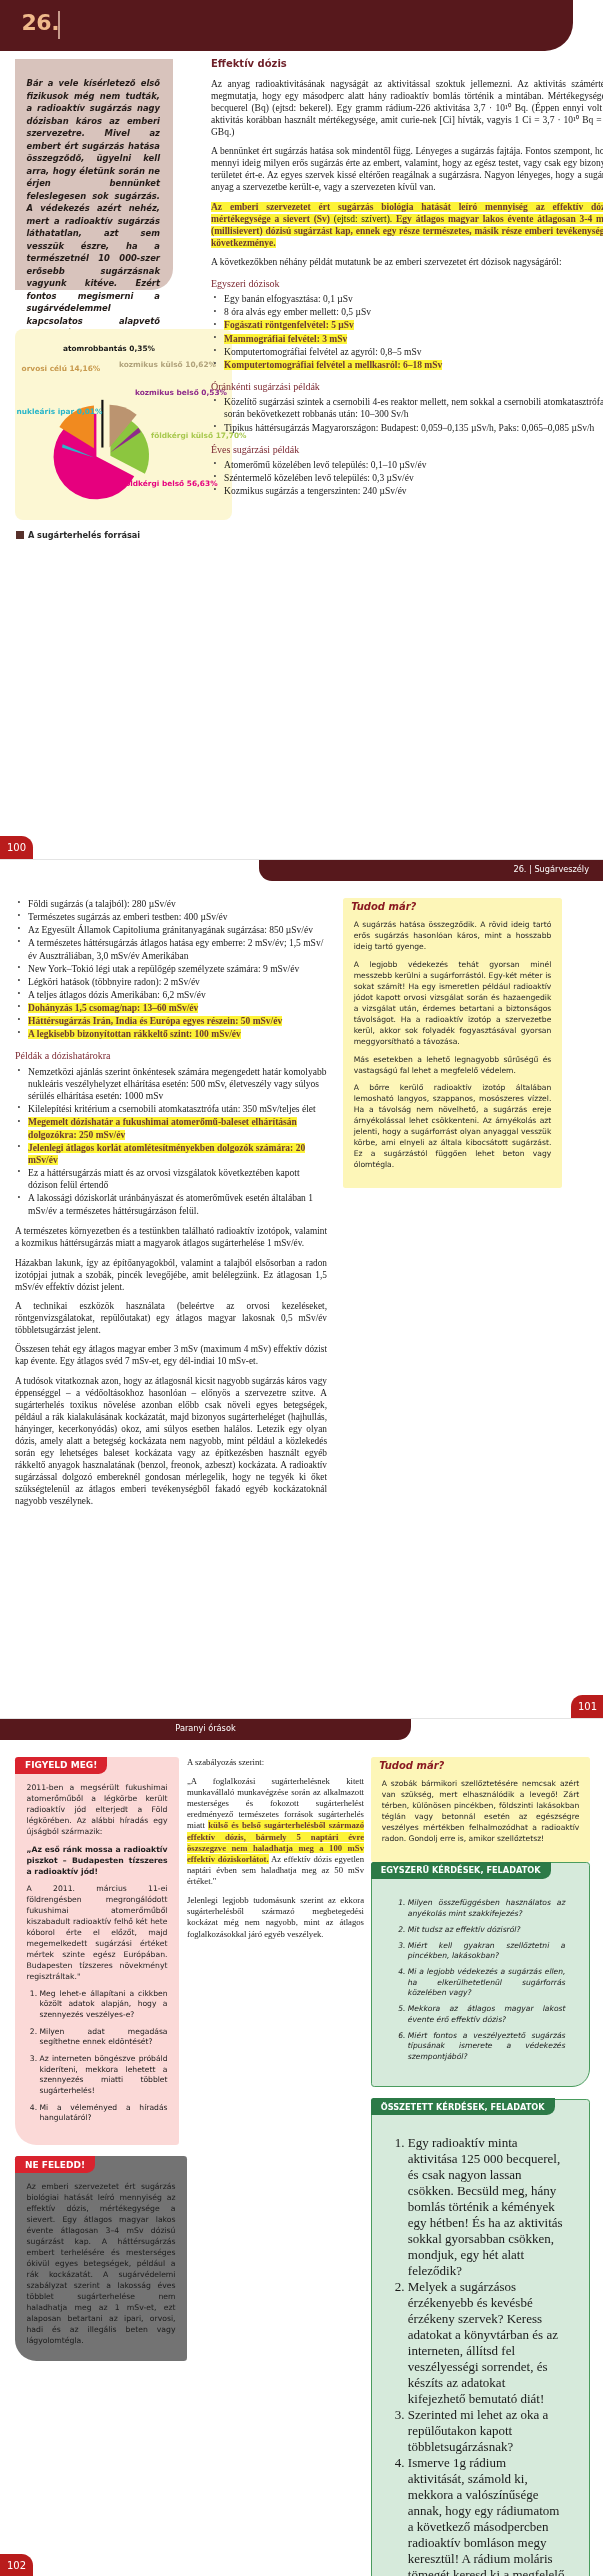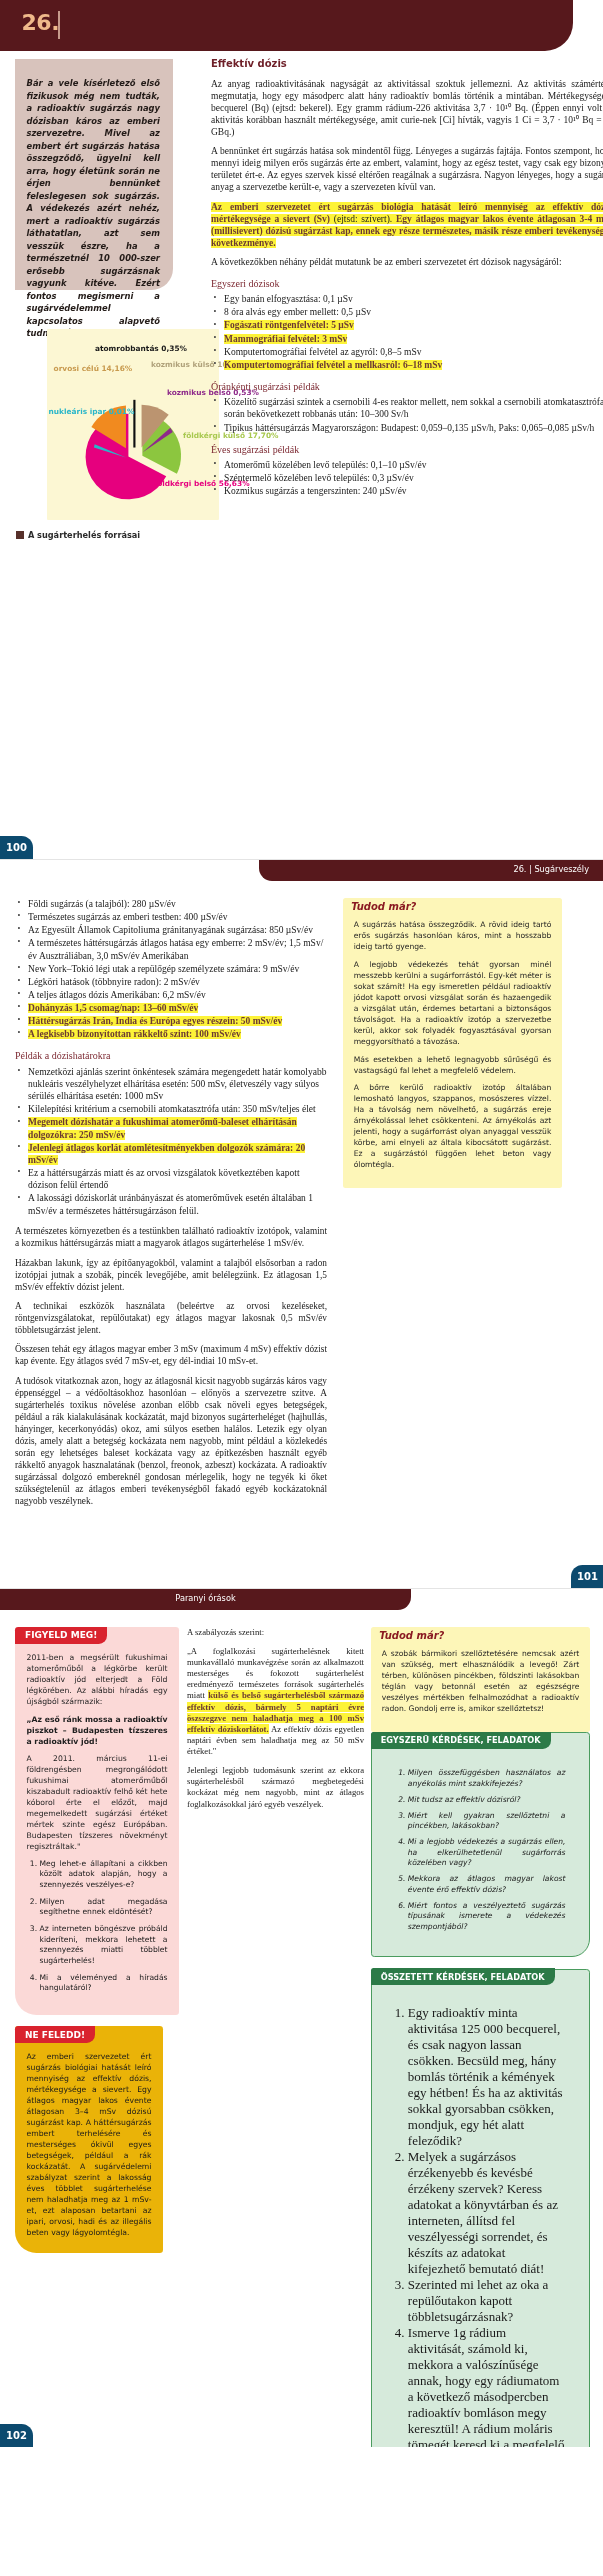--- a/index.html
+++ b/index.html
@@ -46,24 +46,23 @@
   }
   .intro-box p {
     margin:0;
     font-family:"DejaVu Sans", sans-serif;
     font-style:italic; font-weight:bold;
     font-size:8.4px; line-height:12.5px;
     color:#231b18; text-align:justify;
   }
 
   .chart-box {
-    position:absolute; left:15px; top:329px; width:172px; height:191px;
+    position:absolute; left:15px; top:329px; width:217px; height:191px;
     background:#fcf7d3;
-    border-radius:1px;
-    margin-left:32px;
+    border-radius:8px;
   }
   .chart-caption {
     position:absolute; left:16.4px; top:530px;
     font-family:"DejaVu Sans", sans-serif;
     font-size:8.2px; color:#2b2b2b;font-weight:bold;
   }
   .chart-caption .sw {
     display:inline-block; width:7.4px; height:7.4px; background:#57302a;
     margin-right:4.1px; vertical-align:-0.8px;
   }
@@ -103,30 +102,30 @@
     margin:0 0 0.8px 0; padding-left:1.6px;
   }
   ul.dots li:before {
     content:"•"; position:absolute; left:-9px; top:-0.8px;
     color:#444; font-size:8.2px;
   }
 
   .pg-num {
     position:absolute;
     width:33px; height:23px;
-    background:#0c4a6e; color:#fff;
-    font-family:"DejaVu Sans", sans-serif;
-    font-weight:bold; font-size:10px;
+    background:#b91c1c; color:#fff;
+    font-family:"DejaVu Sans", sans-serif;
+    font-weight:normal; font-size:10px;
     display:flex; align-items:center; justify-content:center;
   }
   .pg-left  { left:0;   bottom:0; border-top-right-radius:11.5px; }
   .pg-right { right:0;  bottom:0; border-top-left-radius:11.5px; }
 
   
-  #page2 { height: 729px; border-top:0.8px solid #e4e4e4; }
+  #page2 { height: 859px; border-top:0.8px solid #e4e4e4; }
   .p2-topbar {
     position:absolute; right:0; top:0; width:345px; height:21.4px;
     background:#57181c; border-bottom-left-radius:13px;
   }
   .p2-topbar span {
     position:absolute; right:15px; top:4.1px;
     font-family:"DejaVu Sans", sans-serif;
     font-size:8.2px; color:#fff;
   }
   .p2-col-l { position:absolute; left:15px; top:38px; width:312px; }
@@ -161,22 +160,22 @@
     padding:3.3px 10px; border-radius:3.3px 0 8.2px 0;
   }
   .obs-box p {
     margin:0 0 6.6px 0;
     font-family:"DejaVu Sans", sans-serif;
     font-size:7.7px; line-height:11px; text-align:justify; color:#1f1f1f;
   }
   .obs-box p.b { font-weight:bold; }
 
   .ne-box {
-    position:relative; width:148px; margin-top:11.5px;
-    background:#eab308;
+    position:relative; width:172px; margin-top:11.5px;
+    background:#737373;
     border-radius:3.3px 3.3px 3.3px 21.4px;
     padding:25px 11.5px 15px 11.5px;
   }
   .ol-small { margin:0; padding-left:13px; }
   .ol-small li {
     font-family:"DejaVu Sans", sans-serif;
     font-size:7.6px; line-height:10.7px; margin-bottom:5.8px; text-align:justify;
   }
 
   .know-box {

